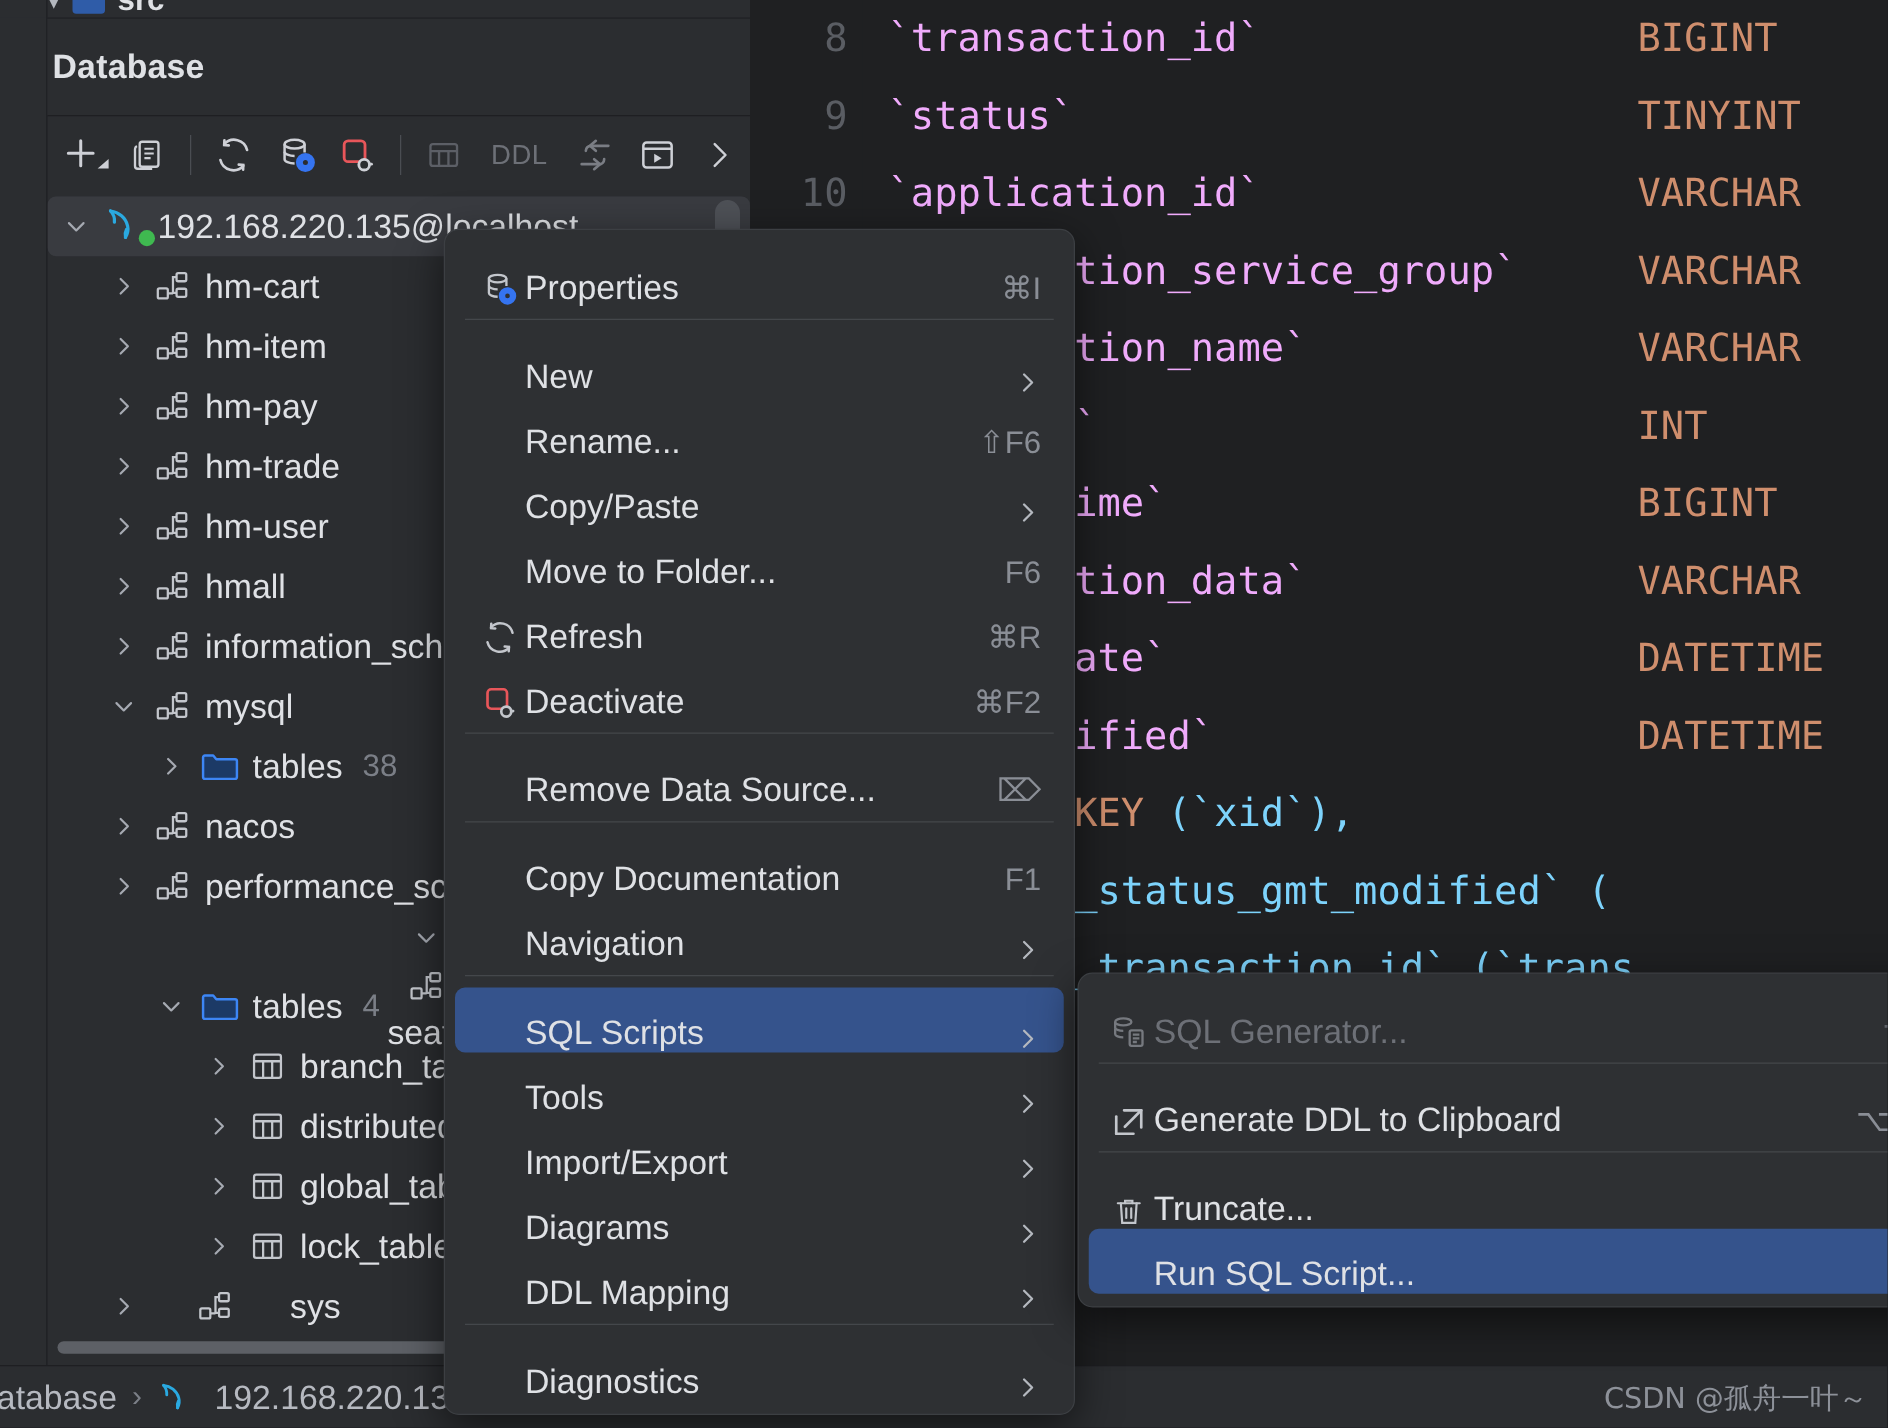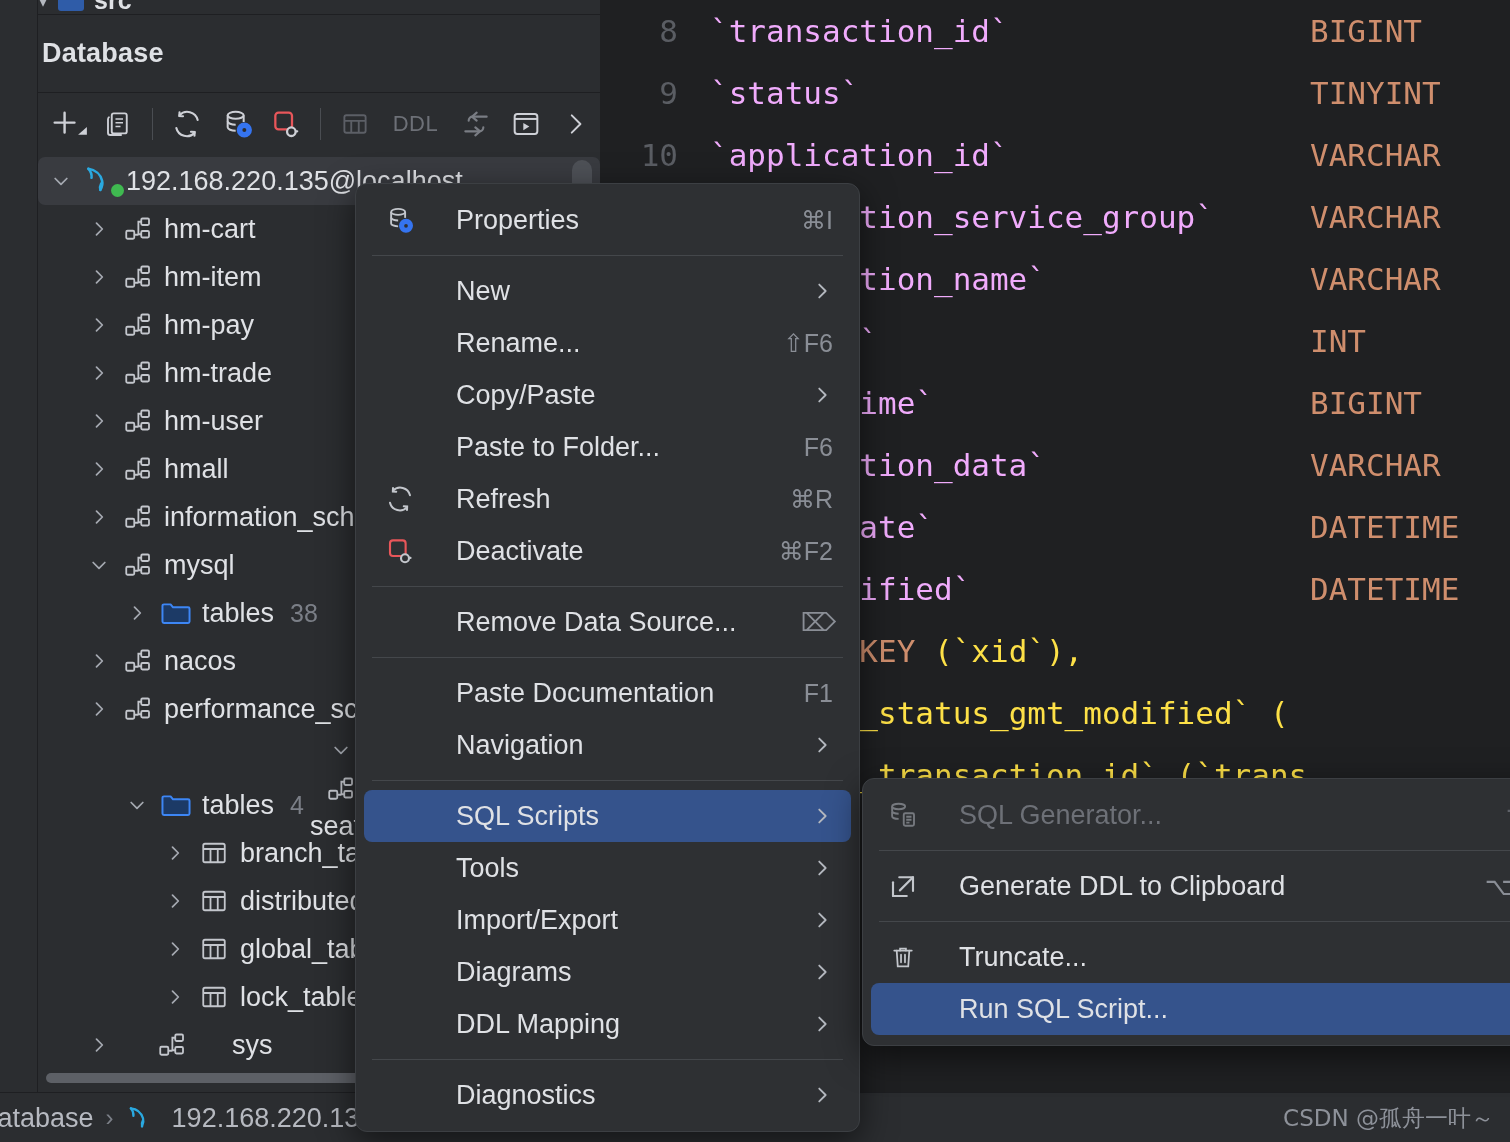--- a/index.html
+++ b/index.html
@@ -25,21 +25,21 @@
   }
   #editor .gutter .ln{height:62px;}
   #editor .codearea{
     position:absolute;left:110px;top:0;right:0;height:100%;
     white-space:pre;
   }
   #editor .codearea .row{height:62px;display:flex;align-items:center;}
   #editor .col-name{width:600px;flex:0 0 600px;color:#f0abfc;}
   #editor .col-type{color:#cf8e6d;}
   .kw{color:#cf8e6d;}
-  .pl{color:#fde047;}
+  .pl{color:#7dd3fc;}
 
   
   #leftpanel{
     position:absolute;left:0;top:0;width:600px;height:1092px;
     background:#2b2d30;
   }
   #topstrip{
     position:absolute;left:0;top:0;width:600px;height:14px;
     background:#2b2d30;overflow:hidden;
   }
@@ -122,23 +122,23 @@
   }
 
   
   .menu{
     position:absolute;background:#2e3033;
     border:1px solid #3c3f43;border-radius:12px;
     box-shadow:0 10px 34px rgba(0,0,0,.55);
     padding:10px 0;box-sizing:border-box;
   }
   .mi{
-    height:52px;display:flex;align-items:center;
+    height:52px;display:flex;align-items:flex-end;
     font-size:27px;color:#dfe1e5;padding:0 18px 0 16px;box-sizing:border-box;
-    margin:0 8px;border-radius:8px;white-space:nowrap;gap:36px;
+    margin:0 8px;border-radius:8px;white-space:nowrap;
   }
   .mi.sel{background:#35538c;}
   .mi.disabled{color:#6d7077;}
   .mi .micon{
     width:40px;flex:0 0 40px;display:flex;align-items:center;justify-content:center;
   }
   .mi .mlabel{flex:1 1 auto;}
   .mi .mshort{color:#8a8e96;font-size:25px;margin-left:28px;}
   .mi.disabled .mshort{color:#5f6269;}
   .mi .marrow{margin-left:22px;color:#b4b8bf;display:flex;align-items:center;}
@@ -599,21 +599,21 @@
       <span class="micon"></span>
       <span class="mlabel">Copy/Paste</span>
       <span class="marrow">
         <svg width="22" height="22" viewBox="0 0 24 24" fill="none" stroke="#b4b8bf" stroke-width="2" stroke-linecap="round" stroke-linejoin="round">
           <path d="M9 5l7 7-7 7"></path>
         </svg>
       </span>
     </div>
     <div class="mi">
       <span class="micon"></span>
-      <span class="mlabel">Paste to Folder...</span>
+      <span class="mlabel">Move to Folder...</span>
       <span class="mshort">F6</span>
     </div>
     <div class="mi">
       <span class="micon">
         <svg width="30" height="30" viewBox="0 0 24 24" fill="none" stroke="#c3c6cc" stroke-width="1.6" stroke-linecap="round">
           <path d="M20 9a8 8 0 0 0-13.7-3.5"></path>
           <path d="M4 15a8 8 0 0 0 13.7 3.5"></path>
           <path d="M6.4 3.2 6.3 6 9 6.2"></path>
           <path d="M17.6 20.8 17.7 18 15 17.8"></path>
         </svg>
@@ -634,21 +634,21 @@
     </div>
     <div class="msep"></div>
     <div class="mi">
       <span class="micon"></span>
       <span class="mlabel">Remove Data Source...</span>
       <span class="mshort">⌦</span>
     </div>
     <div class="msep"></div>
     <div class="mi">
       <span class="micon"></span>
-      <span class="mlabel">Paste Documentation</span>
+      <span class="mlabel">Copy Documentation</span>
       <span class="mshort">F1</span>
     </div>
     <div class="mi">
       <span class="micon"></span>
       <span class="mlabel">Navigation</span>
       <span class="marrow">
         <svg width="22" height="22" viewBox="0 0 24 24" fill="none" stroke="#b4b8bf" stroke-width="2" stroke-linecap="round" stroke-linejoin="round">
           <path d="M9 5l7 7-7 7"></path>
         </svg>
       </span>

